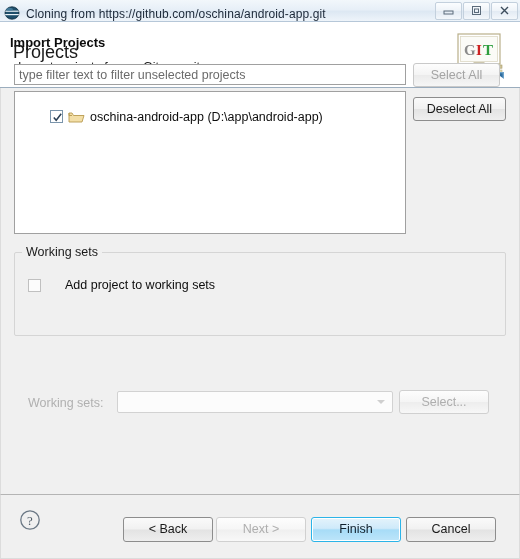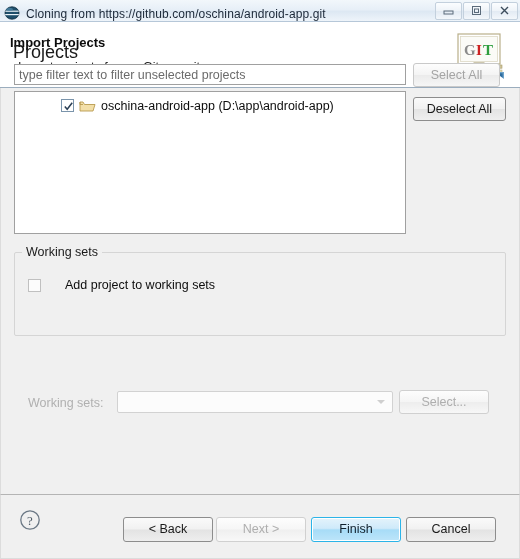--- a/index.html
+++ b/index.html
@@ -175,22 +175,22 @@
     height: 143px;
     box-sizing: border-box;
     background: #ffffff;
     border: 1px solid #a0a0a0;
     overflow: hidden;
   }
   .project-row {
     display: flex;
     align-items: center;
     height: 19px;
-    padding-left: 46px;
-    margin-top: 4px;
+    padding-left: 35px;
+    margin-top: 15px;
   }
   .row-check {
     width: 13px; height: 13px;
     flex: 0 0 auto;
     box-sizing: border-box;
     background: #ffffff;
     border: 1px solid #7a94ab;
     position: relative;
     margin-right: 5px;
   }

